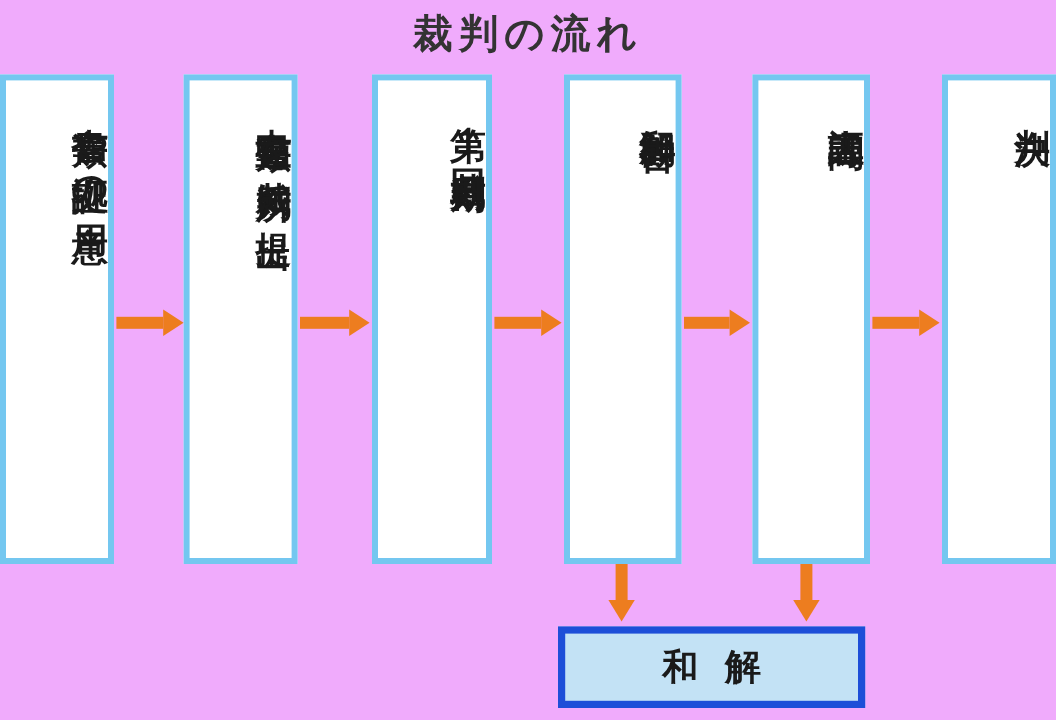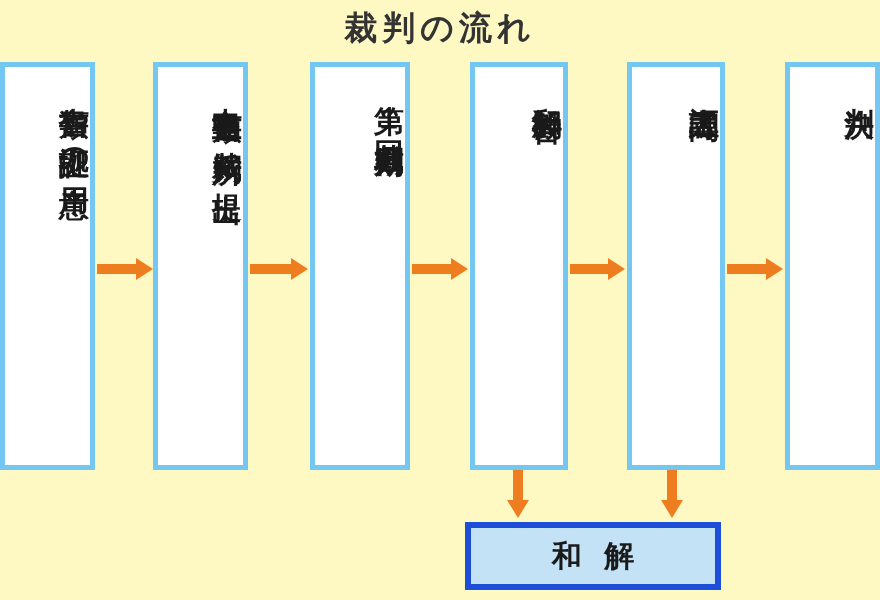--- a/index.html
+++ b/index.html
@@ -10,21 +10,21 @@
   body {
     width: 880px;
     height: 600px;
     font-family: "Liberation Sans", "DejaVu Sans", sans-serif;
     overflow: hidden;
   }
   #canvas {
     position: relative;
     width: 880px;
     height: 600px;
-    background: #fef9c3;
+    background: #f0abfc;
   }
 
   
   .title {
     position: absolute;
     left: 0;
     top: 6px;
     width: 880px;
     text-align: center;
     font-size: 33px;

